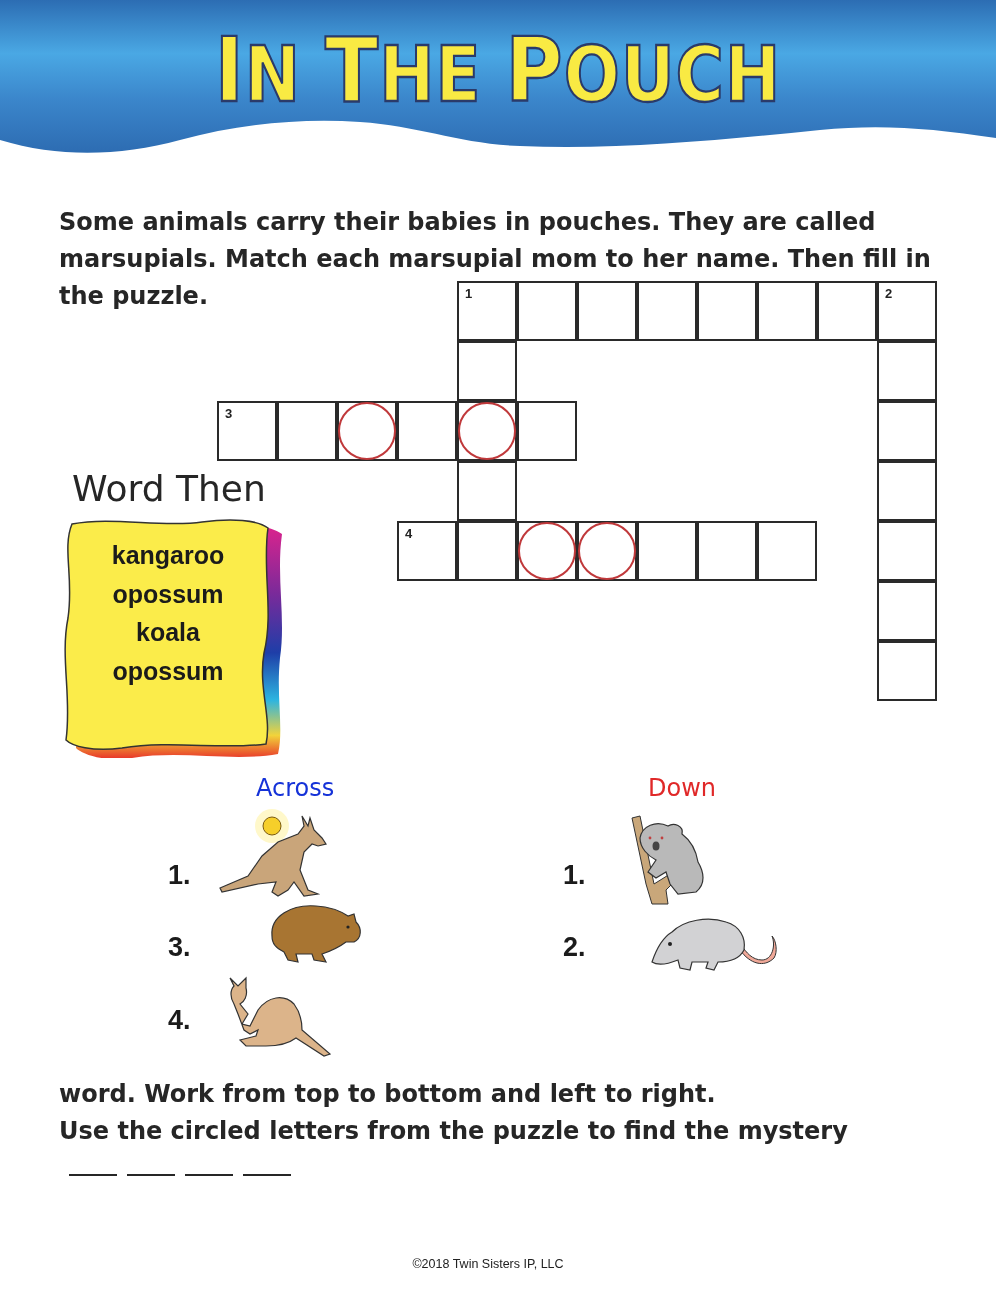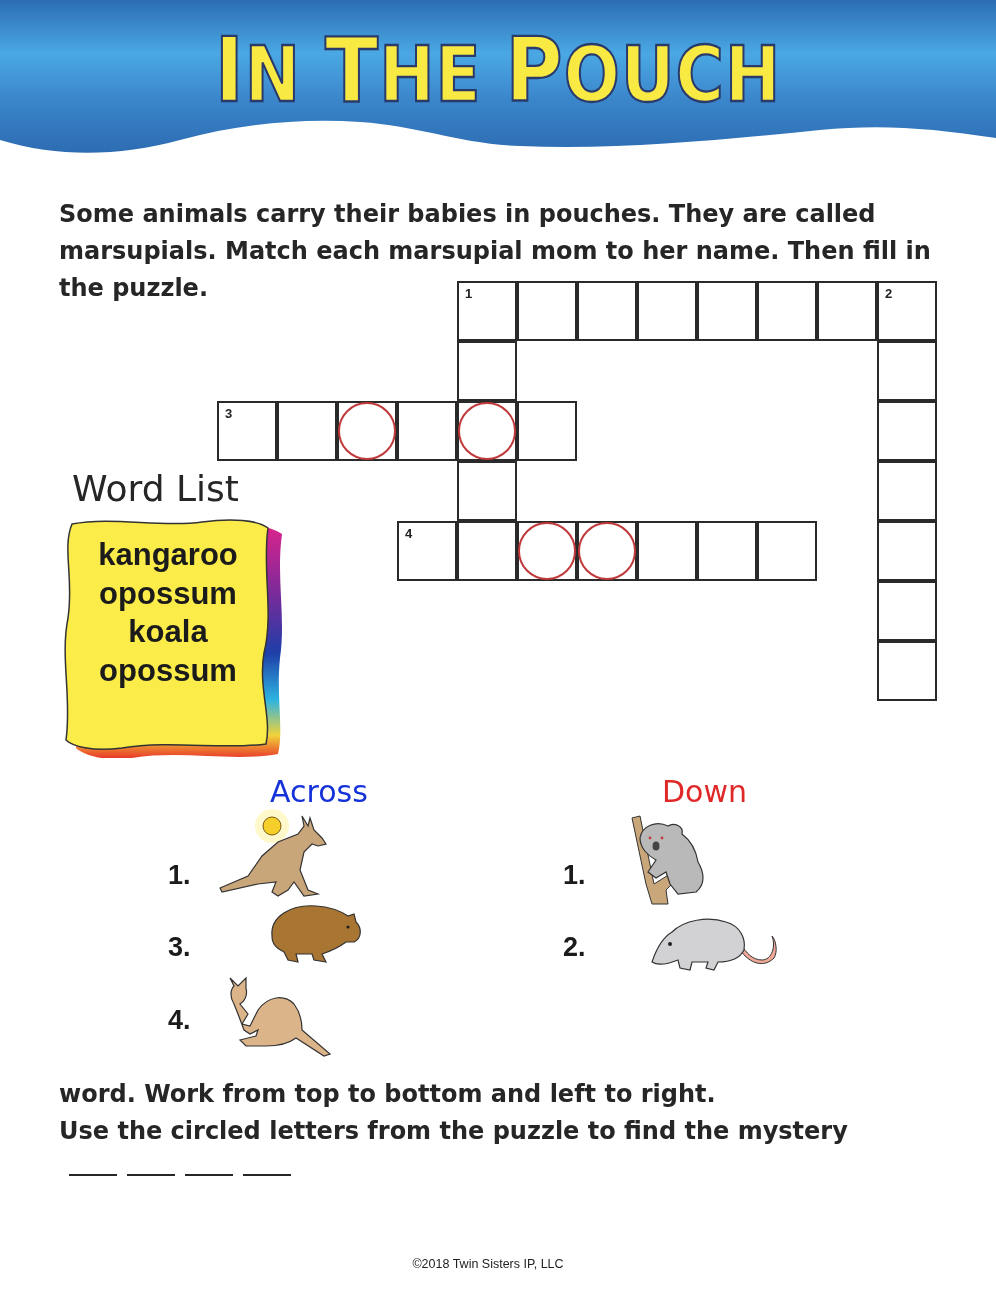--- a/index.html
+++ b/index.html
@@ -6,35 +6,35 @@
   body { width:996px; height:1290px; position:relative; overflow:hidden;
          font-family:"DejaVu Sans", sans-serif; color:#1e1e1e; }
   .banner { position:absolute; left:0; top:0; width:996px; height:170px; }
   .title { position:absolute; left:0; top:18px; width:996px; text-align:center;
            font-family:"DejaVu Sans", sans-serif; font-weight:bold; font-size:66px;
            color:#f9ea43; letter-spacing:1px;
            -webkit-text-stroke:2px #2a3a6a; transform:scaleY(1.15); transform-origin:top; }
   .title .big { font-size:78px; }
   .para { position:absolute; left:59px; font-family:"DejaVu Sans", sans-serif;
           font-weight:bold; font-size:24px; line-height:37px; color:#262626; }
-  .intro { top:196px; width:880px; }
+  .intro { top:204px; width:880px; }
   .mystery { top:1076px; width:880px; }
   .blank { display:inline-block; width:48px; border-bottom:2px solid #262626; margin-left:10px; height:20px; }
   .grid-cell { position:absolute; width:60px; height:60px; box-sizing:border-box;
                border:2px solid #2a2a2a; background:#fff; }
   .grid-cell .num { position:absolute; left:6px; top:3px; font-family:"Liberation Sans", sans-serif;
                     font-weight:bold; font-size:13px; color:#222; }
   .grid-cell .circ { position:absolute; left:-1px; top:-1px; width:58px; height:58px; border-radius:50%;
                      border:2px solid #c0393b; box-sizing:border-box; }
   .wl-title { position:absolute; left:72px; top:468px; font-family:"DejaVu Sans", sans-serif;
               font-size:36px; color:#262626; }
   .wl-box { position:absolute; left:62px; top:518px; width:220px; height:240px; }
   .wl-words { position:absolute; left:62px; top:536px; width:212px; text-align:center;
-              font-family:"Liberation Sans", sans-serif; font-weight:bold; font-size:31px; line-height:38.5px; color:#1b1b1b; }
-  .clue-head { position:absolute; font-family:"DejaVu Sans", sans-serif; font-size:30px;margin-left:14px; }
+              font-family:"Liberation Sans", sans-serif; font-weight:bold; font-size:25px; line-height:38.5px; color:#1b1b1b; }
+  .clue-head { position:absolute; font-family:"DejaVu Sans", sans-serif; font-size:24px; }
   .across-head { left:256px; top:774px; color:#1532d8; }
   .down-head { left:648px; top:774px; color:#e02828; }
   .clue-num { position:absolute; font-family:"Liberation Sans", sans-serif; font-weight:bold; font-size:27px; color:#1b1b1b; }
   .pic { position:absolute; }
   .footer { position:absolute; left:0; top:1257px; width:976px; text-align:center;
             font-family:"Liberation Sans", sans-serif; font-size:12.5px; color:#222; }
 </style>
 </head>
 <body>
 
@@ -96,21 +96,21 @@
       <span class="circ"></span>
     </div>
     <div class="grid-cell" style="left: 577px; top: 521px;">
       <span class="circ"></span>
     </div>
     <div class="grid-cell" style="left: 637px; top: 521px;"></div>
     <div class="grid-cell" style="left: 697px; top: 521px;"></div>
     <div class="grid-cell" style="left: 757px; top: 521px;"></div>
   </div>
 
-<div class="wl-title">Word List</div>
+<div class="wl-title">Word Then</div>
 <svg class="wl-box" viewBox="0 0 220 240">
   <defs>
     <linearGradient id="rb" x1="0" y1="0" x2="0" y2="1">
       <stop offset="0" stop-color="#e0238c"></stop>
       <stop offset="0.3" stop-color="#7a2a9a"></stop>
       <stop offset="0.55" stop-color="#1e3ea8"></stop>
       <stop offset="0.75" stop-color="#2db4e0"></stop>
       <stop offset="0.9" stop-color="#f2d33a"></stop>
       <stop offset="1" stop-color="#e8322a"></stop>
     </linearGradient>

